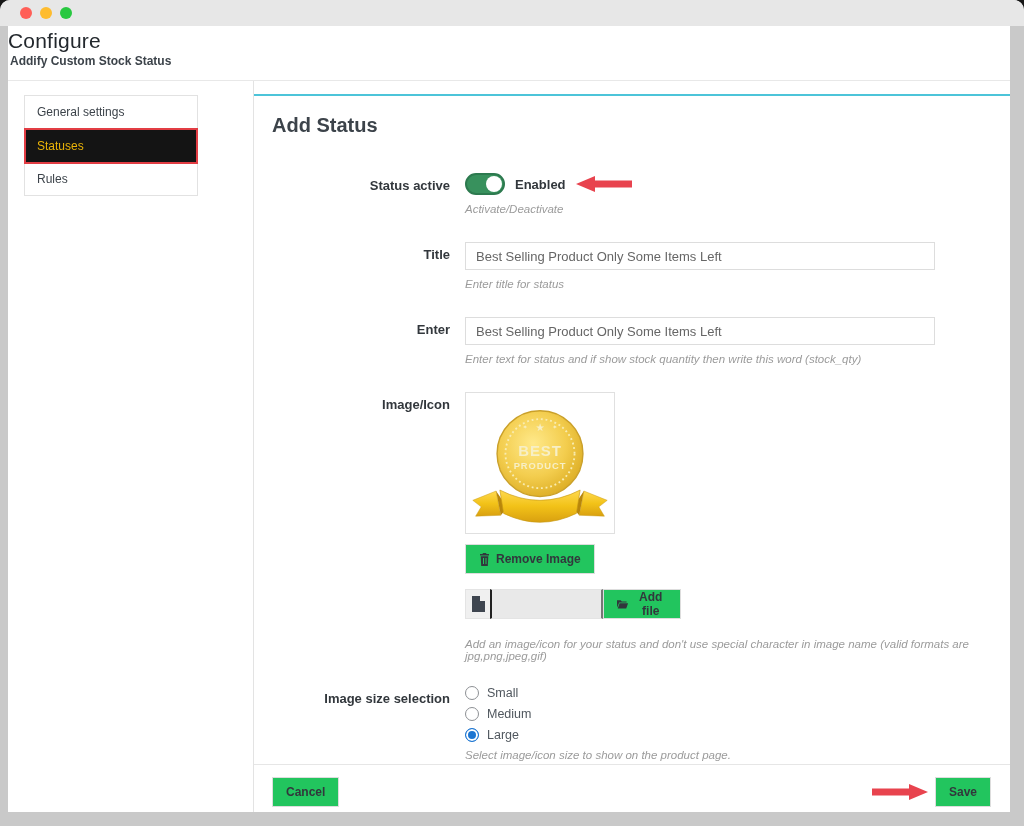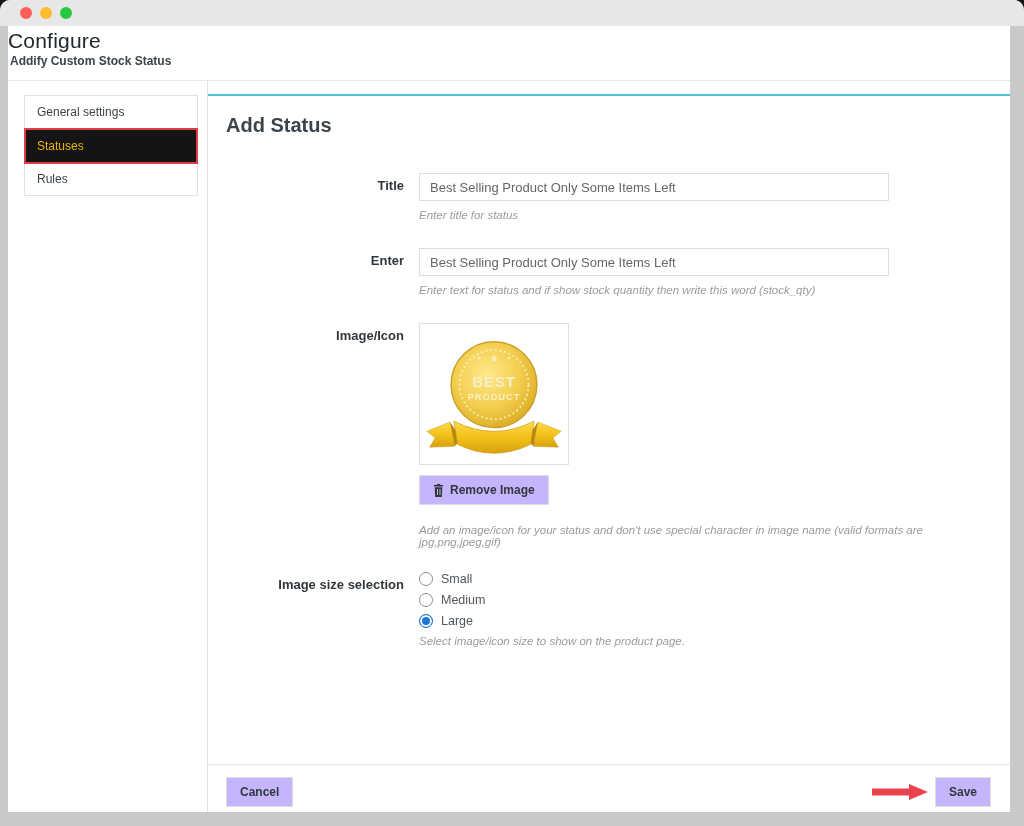--- a/index.html
+++ b/index.html
@@ -13,21 +13,21 @@
   .dot.red { background:#ff5f57; }
   .dot.yellow { background:#febc2e; }
   .dot.green { background:#28c840; }
 
   .page { position:absolute; top:26px; left:8px; right:14px; bottom:14px; background:#fff; overflow:hidden; }
 
   .page-header { height:55px; border-bottom:1px solid #e8e8e8; padding-top:3px; }
   .page-title { font-size:21px; color:#23282d; font-weight:500; letter-spacing:0.2px; }
   .page-subtitle { font-size:12px; font-weight:bold; color:#3c434a; margin-left:2px; margin-top:1px; }
 
-  .body-cols { display:flex; height:calc(100% - 48px); }
+  .body-cols { display:flex; height:calc(100% - 48px);gap:46px; }
   .left-col { width:199px; flex:0 0 199px; padding:14px 9px 0 16px; }
   .side-menu { border:1px solid #e2e2e2; background:#fff; }
   .side-item { padding:9px 12px; font-size:12px; color:#3c434a; border-bottom:1px solid #eee; cursor:pointer; }
   .side-item:last-child { border-bottom:none; }
   .side-item.active { background:#141414; color:#eab308; border:2px solid #e23d44; margin:-1px; padding:9px 11px; }
 
   .main-col { flex:1; border-left:1px solid #e3e3e3; display:flex; flex-direction:column; }
   .panel { margin-top:13px; border-top:2px solid #4cc4d9; border-bottom:1px solid #e6e6e6; height:772px; padding:16px 18px; overflow:hidden; }
   .panel h2 { font-size:20px; font-weight:bold; color:#3c434a; margin:2px 0 36px 0; }
 
@@ -36,21 +36,21 @@
   .help { font-style:italic; font-size:11.5px; color:#9b9b9b; margin-top:8px; }
 
   .toggle-row { display:flex; align-items:center; gap:10px; }
   .toggle { width:40px; height:22px; border-radius:12px; background:#38915d; border:2px solid #2d7a4f; position:relative; cursor:pointer; }
   .toggle .knob { position:absolute; top:1px; right:1px; width:16px; height:16px; border-radius:50%; background:#fff; }
   .toggle-state { font-size:13px; font-weight:bold; color:#32373c; }
 
   .txt-input { width:470px; height:28px; border:1px solid #ddd; padding:0 10px; font-size:13px; color:#666; font-family:"Liberation Sans", sans-serif; background:#fff; }
 
   .img-box { width:150px; height:142px; border:1px solid #e0e0e0; background:#fff; display:flex; align-items:center; justify-content:center; }
-  .btn { display:inline-flex; align-items:center; gap:6px; border:1px solid #ddd; background:#c4b5fd; padding:7px 13px; font-size:12px; font-weight:bold; color:#32373c; cursor:pointer; font-family:"Liberation Sans", sans-serif; }
+  .btn { display:inline-flex; align-items:center; gap:6px; border:1px solid #ddd; background:#22c55e; padding:7px 13px; font-size:12px; font-weight:bold; color:#32373c; cursor:pointer; font-family:"Liberation Sans", sans-serif; }
   .remove-btn { margin-top:10px; }
 
   .file-group { display:flex; margin-top:15px; height:30px; width:216px; }
   .file-ico-cell { width:33px; background:#f0f0f0; border:1px solid #e4e4e4; border-right:none; display:flex; align-items:center; justify-content:center; }
   .file-name-cell { width:113px; background:#e9e9e9; border-top:1px solid #e4e4e4; border-bottom:1px solid #e4e4e4; }
   .addfile-btn { height:30px; }
 
   .radio-row { display:flex; align-items:center; gap:8px; margin-bottom:7px; cursor:pointer; }
   .radio { width:14px; height:14px; border-radius:50%; background:#fff; border:1px solid #8d9094; flex:0 0 14px; }
   .radio.checked { border:1px solid #1d76d2; background:#1d76d2; box-shadow:inset 0 0 0 2px #fff; }
@@ -83,20 +83,37 @@
           <div class="side-item">General settings</div>
           <div class="side-item active">Statuses</div>
           <div class="side-item">Rules</div>
         </nav>
       </aside>
 
       <main class="main-col">
         <section class="panel">
           <h2>Add Status</h2>
 
+          <div class="field">
+            <div class="flabel">Status active</div>
+            <div>
+              <div class="toggle-row">
+                <span class="toggle">
+                    <span class="knob"></span>
+                  </span>
+                <span class="toggle-state">Enabled</span>
+                <span class="arrow-icon">
+                  <svg width="56" height="16" viewBox="0 0 56 16">
+                      <path d="M0 8 L19 0 L19 4.6 L56 4.6 L56 11.4 L19 11.4 L19 16 Z" fill="#e8434e"></path>
+                    </svg>
+                </span>
+              </div>
+              <div class="help">Activate/Deactivate</div>
+            </div>
+          </div>
 
           <div class="field">
             <div class="flabel">Title</div>
             <div>
               <input class="txt-input" type="text" value="Best Selling Product Only Some Items Left" style="">
               <div class="help">Enter title for status</div>
             </div>
           </div>
 
           <div class="field">
@@ -139,20 +156,34 @@
                 </svg>
               </div>
 
               <button class="btn remove-btn">
                 <svg width="11" height="13" viewBox="0 0 11 13">
                     <path fill="#32373c" d="M4 0h3l.5 1H10v1.4H1V1h2.5L4 0zM1.7 3.2h7.6L8.8 13H2.2L1.7 3.2zM4 5v6h1V5H4zm2.5 0v6h1V5h-1z"></path>
                   </svg>
                 <span>Remove Image</span>
               </button>
 
+              <div class="file-group">
+                <div class="file-ico-cell">
+                  <svg width="13" height="16" viewBox="0 0 13 16">
+                      <path fill="#3f4650" d="M0 0h8l5 5v11H0V0zm8 0v5h5L8 0z"></path>
+                    </svg>
+                </div>
+                <input class="file-name-cell" type="text" readonly="" value="" style="">
+                <button class="btn addfile-btn">
+                  <svg width="15" height="12" viewBox="0 0 15 12">
+                      <path fill="#32373c" d="M0 1h5l1.5 1.5H13V4H3L0 11V1zm3.5 4H15l-2.5 7H1L3.5 5z"></path>
+                    </svg>
+                  <span>Add file</span>
+                </button>
+              </div>
 
               <div class="help" style="margin-top:19px;">Add an image/icon for your status and don't use special character in image name (valid formats are jpg,png,jpeg,gif)</div>
             </div>
           </div>
 
           <div class="field">
             <div class="flabel">Image size selection</div>
             <div>
               <div class="radio-row">
                 <span class="radio"></span>

